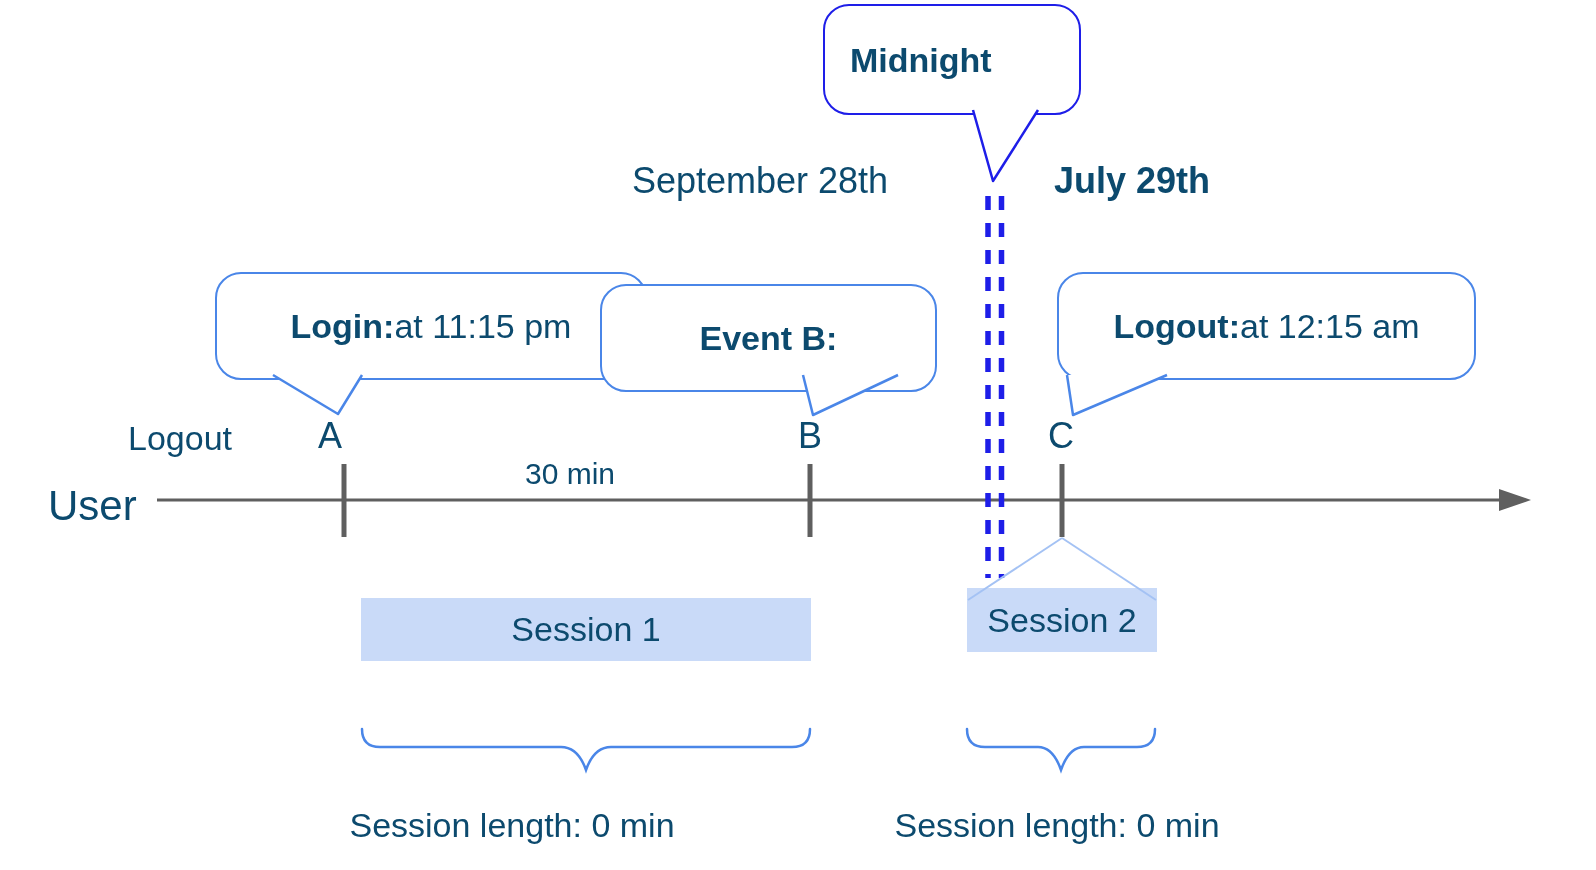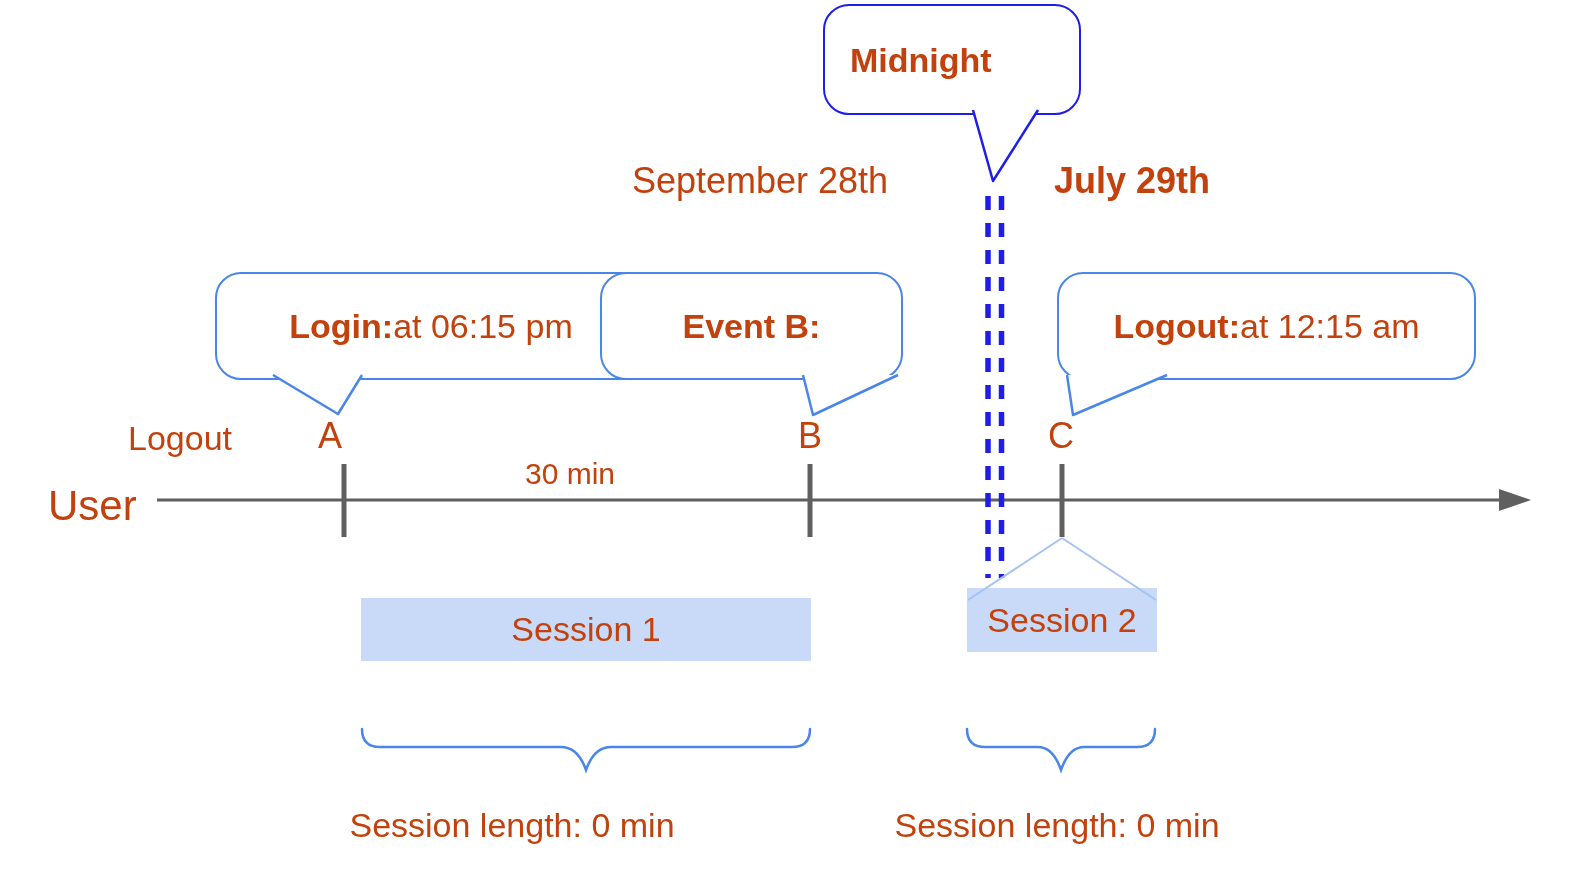--- a/index.html
+++ b/index.html
@@ -1,21 +1,21 @@
 <!DOCTYPE html>
 <html><head>
 <meta charset="utf-8">
 <style>
   html,body{margin:0;padding:0;background:#ffffff;}
   .canvas{
     position:relative;
     width:1596px;height:870px;
     background:#ffffff;
     font-family:"Liberation Sans", sans-serif;
-    color:#c2410c;
+    color:#0c4a6e;
     overflow:hidden;
   }
   .overlay{
     position:absolute;left:0;top:0;z-index:3;
     pointer-events:none;
   }
   .bubble{
     position:absolute;z-index:2;
     background:#ffffff;
     border:2.5px solid #4a86e8;
@@ -51,24 +51,24 @@
 <body>
 
 <div class="canvas">
 
   <div class="bubble midnight" style="left:823px;top:4px;width:258px;height:111px;">
     <span>Midnight</span>
   </div>
 
   <div class="bubble" style="left:215px;top:272px;width:432px;height:108px;">
     <span class="b">Login:</span>
-      <span> at 06:15 pm</span>
+      <span> at 11:15 pm</span>
   </div>
 
-  <div class="bubble" style="left:600px;top:272px;width:303px;height:108px;">
+  <div class="bubble" style="left:600px;top:284px;width:337px;height:108px;">
     <span class="b">Event B:</span>
   </div>
 
   <div class="bubble" style="left:1018px;top:272px;width:419px;height:108px;margin-left:39px;">
     <span class="b">Logout:</span>
       <span> at 12:15 am</span>
   </div>
 
   <div class="lbl date centered" style="left:760px;top:160px;">September 28th</div>
   <div class="lbl date centered" style="left:1132px;top:160px;font-weight:bold;">July 29th</div>

